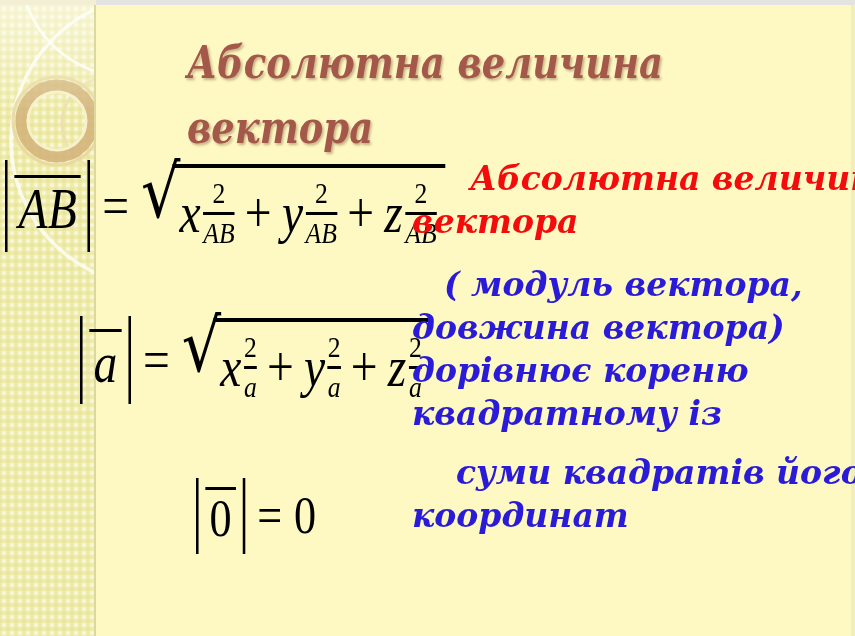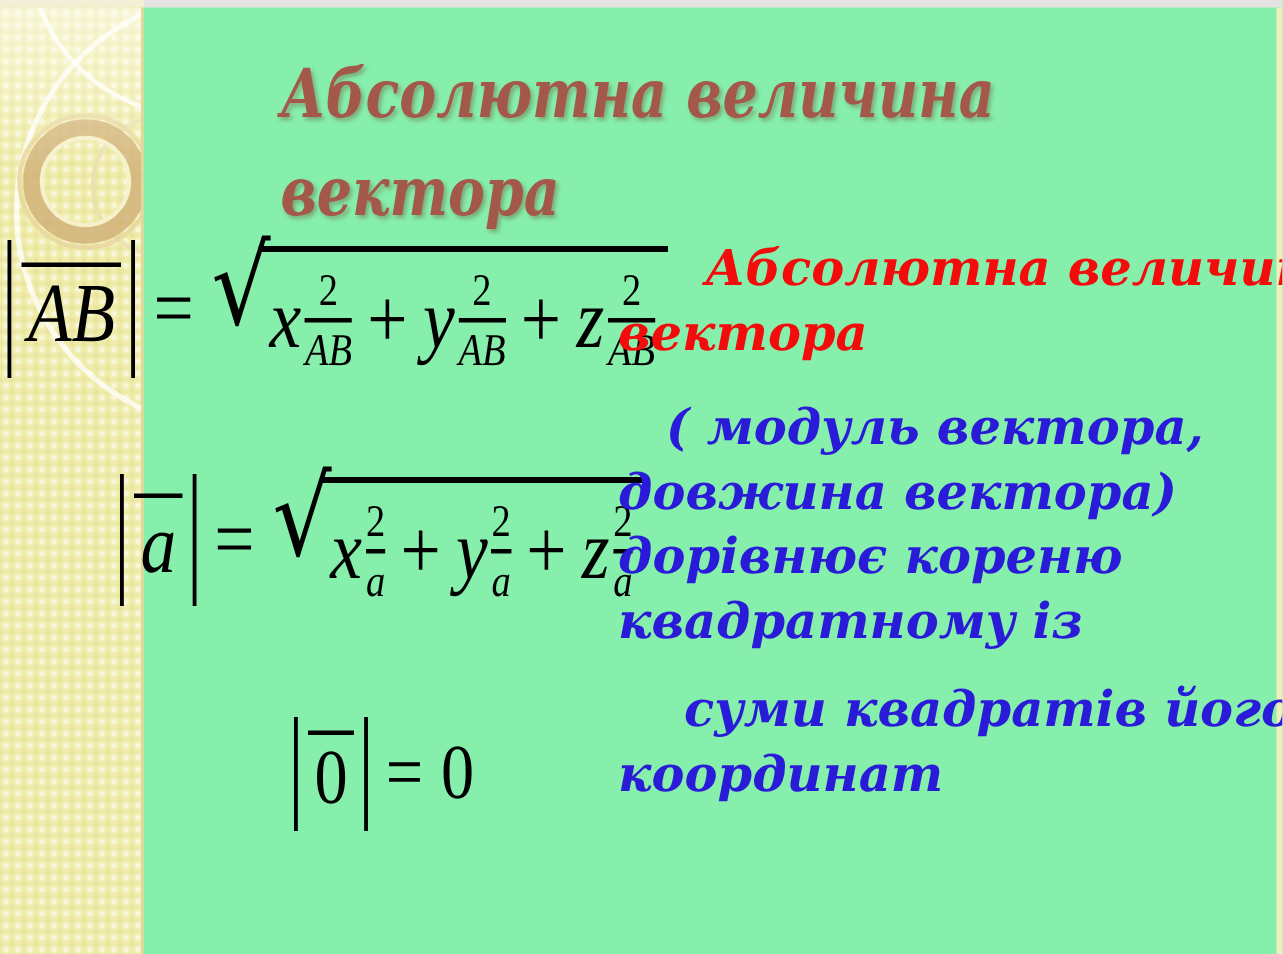--- a/index.html
+++ b/index.html
@@ -1,17 +1,17 @@
 <!DOCTYPE html>
 <html><head>
 <meta charset="utf-8">
 <style>
   html,body{margin:0;padding:0;}
   body{width:855px;height:636px;overflow:hidden;background:#fff;}
-  .stage{position:relative;width:855px;height:636px;background:#86efac;overflow:hidden;
+  .stage{position:relative;width:855px;height:636px;background:#fef9c3;overflow:hidden;
          font-family:"Liberation Serif",serif;}
 
   
   .top-strip-left{position:absolute;left:0;top:0;width:96px;height:6px;background:#f2efd4;}
   .top-strip-right{position:absolute;left:96px;top:0;right:0;height:5px;background:#e3e3e1;}
   
   .right-strip{position:absolute;right:0;top:5px;width:4px;bottom:0;background:#f1eebb;}
 
   
   .sidebar{position:absolute;left:0;top:5px;width:94px;height:631px;overflow:hidden;

